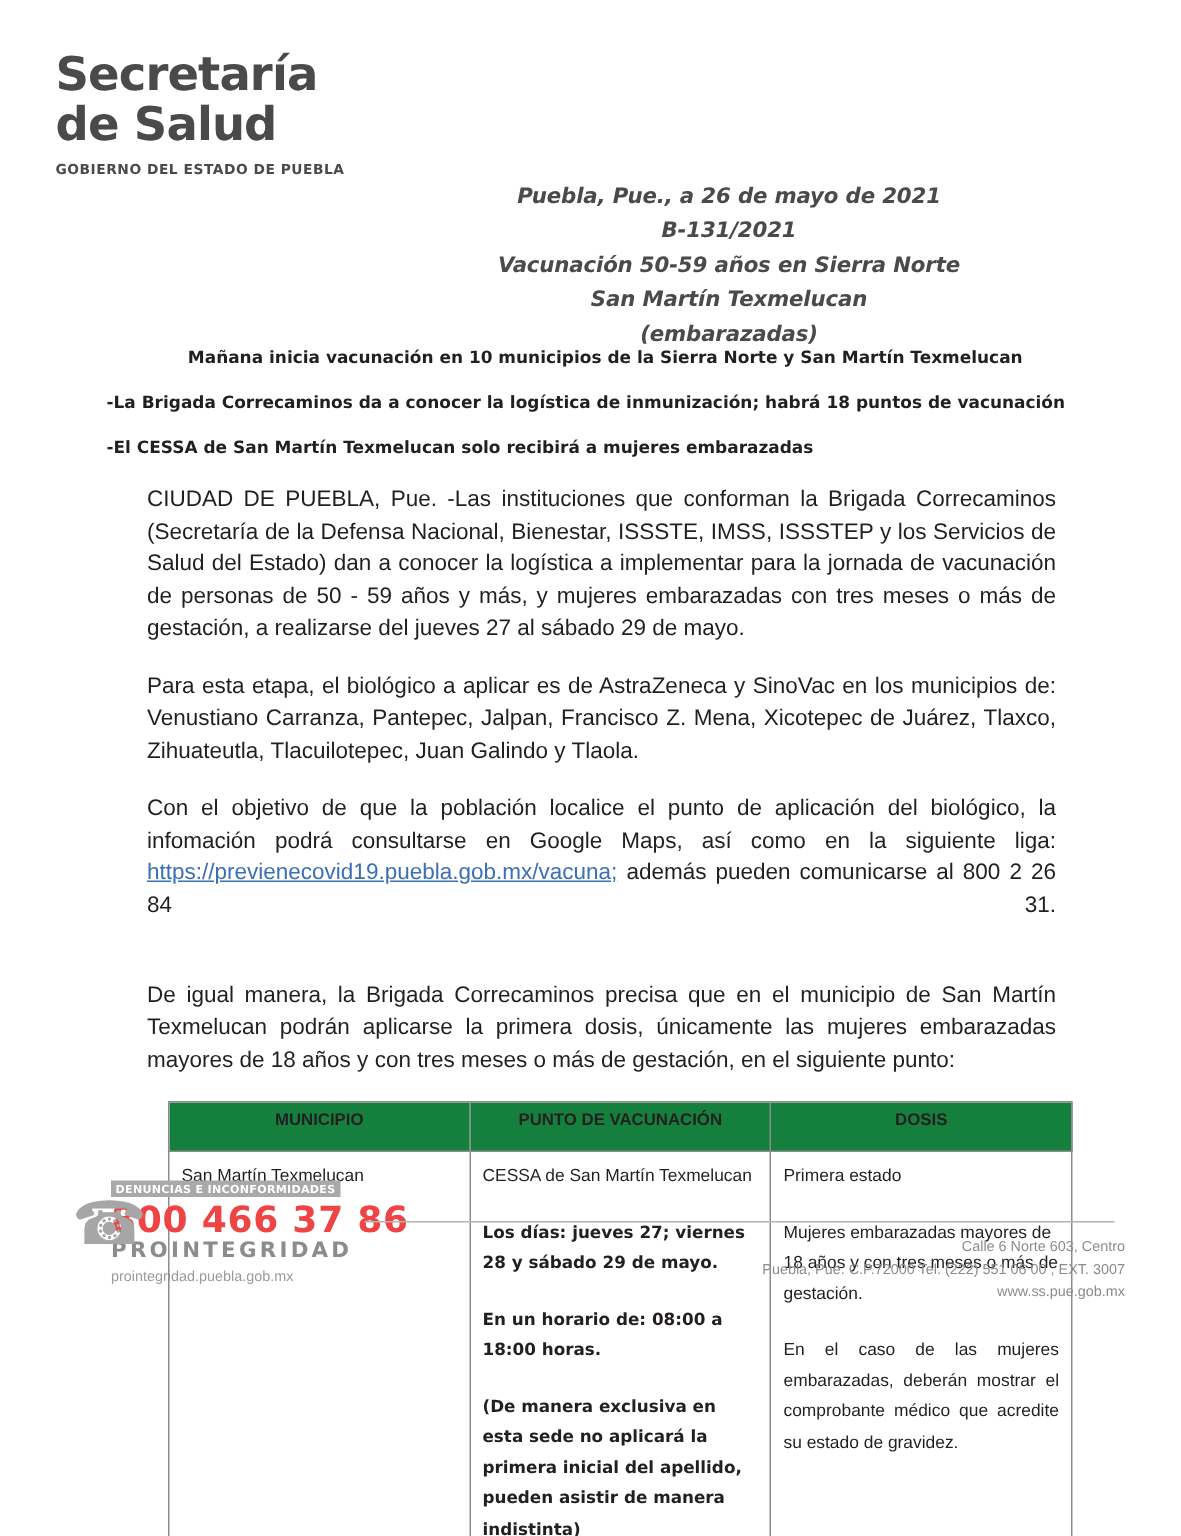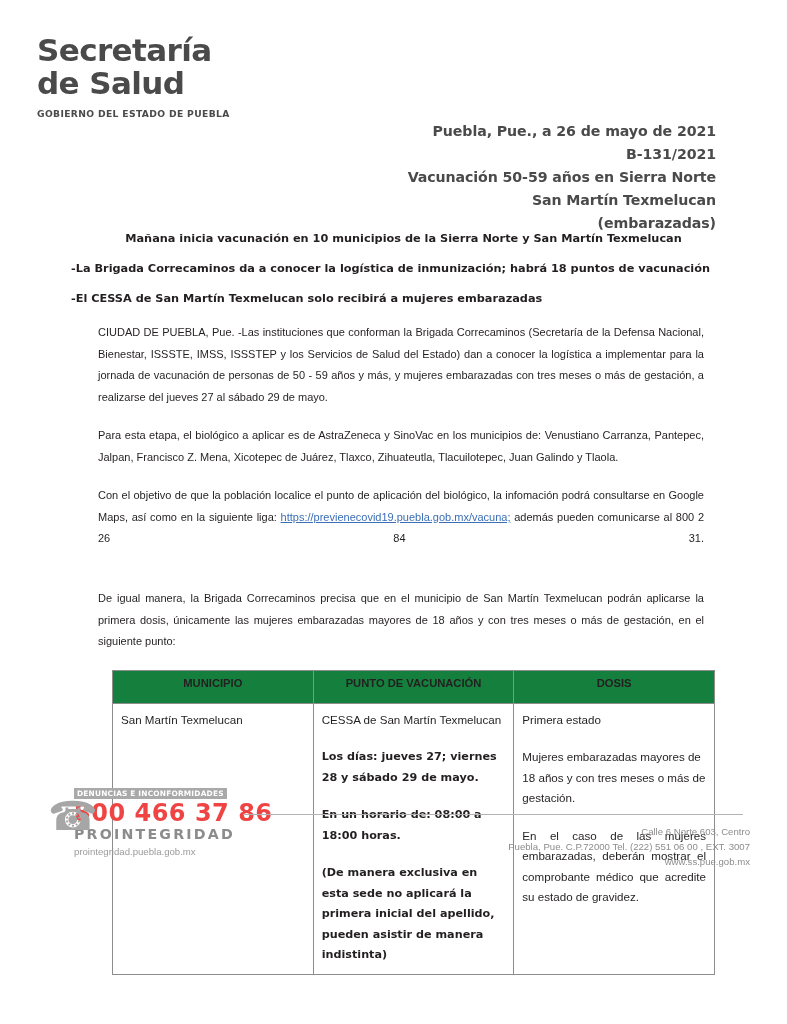--- a/index.html
+++ b/index.html
@@ -49,22 +49,23 @@
     font-weight: bold;
     font-size: 9.2px;
     letter-spacing: 0.35px;
     color: #4a4a4a;
   }
 
   .doc-meta {
     position: absolute;
     right: 71px;
     top: 120px;
-    text-align: right;
+    text-align: center;
     width: 460px;
+    font-style: italic;
   }
   .doc-meta div {
     font-family: "DejaVu Sans", sans-serif;
     font-weight: bold;
     font-size: 14.2px;
     line-height: 23px;
     color: #4a4a4a;
     letter-spacing: -0.1px;
   }
 
@@ -90,21 +91,21 @@
   }
 
   
   .body-wrap {
     margin: 0 71px 0 98px;
     margin-right: 71px;
   }
   .para {
     text-align: justify;
     font-family: "Liberation Sans", sans-serif;
-    font-size: 11px;
+    font-size: 15px;
     line-height: 21.5px;
     color: #231f20;
     margin: 0 12px 17px 0;
   }
   .para.spread-force {
     text-align: justify;
   }
   .para.spread-force::after {
     content: "";
     display: inline-block;

